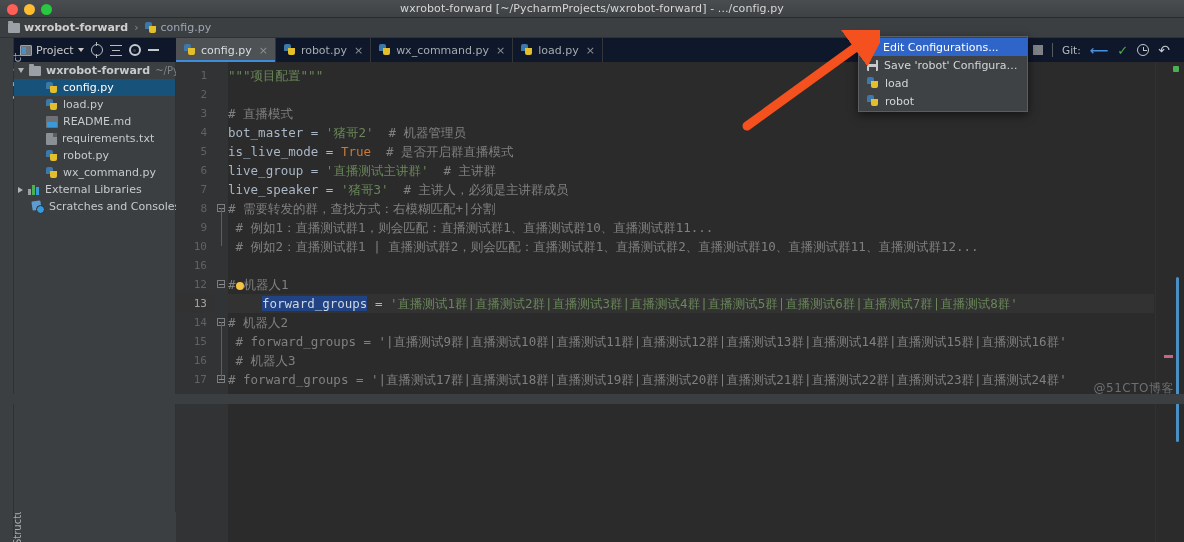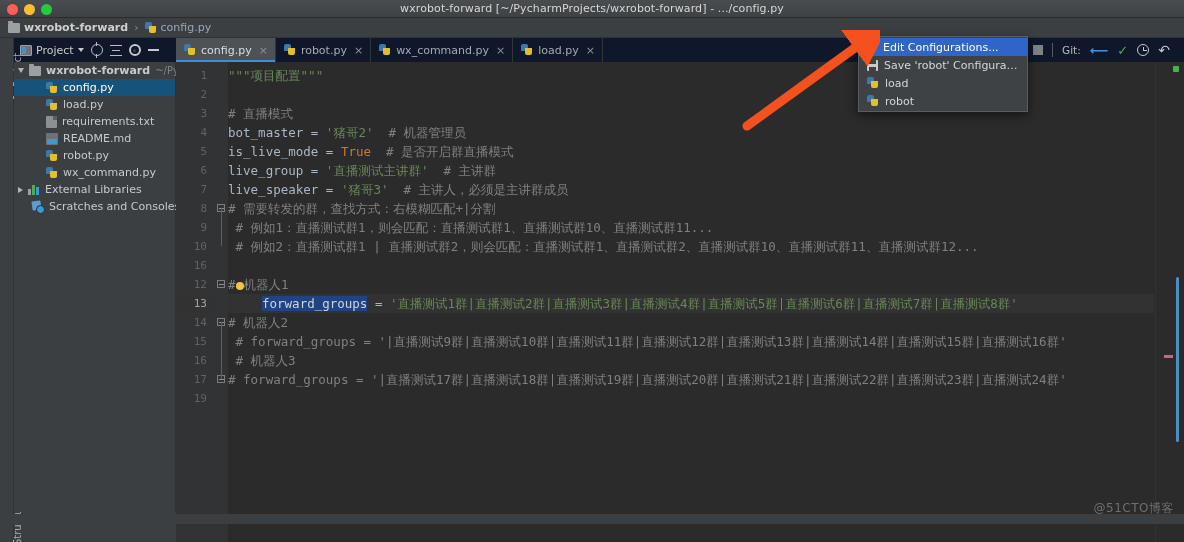--- a/index.html
+++ b/index.html
@@ -3,21 +3,21 @@
 <meta charset="utf-8">
 <style>
   * { box-sizing: border-box; margin: 0; padding: 0; }
   html, body {
     width: 1184px; height: 542px;
     background: #3c3f41;
     font-family: "DejaVu Sans", sans-serif;
     overflow: hidden;
     -webkit-font-smoothing: antialiased;
   }
-  .app { position: relative; width: 1184px; height: 524px; }
+  .app { position: relative; width: 1184px; height: 404px; }
 
   
   .titlebar {
     position: absolute; top: 0; left: 0; width: 1184px; height: 18px;
     background: linear-gradient(#4a4d4f, #3f4244);
     border-bottom: 1px solid #2b2b2b;
     display: flex; align-items: center; justify-content: center;
   }
   .traffic { position: absolute; left: 7px; top: 4px; display: flex; gap: 6px; }
   .dot { width: 11px; height: 11px; border-radius: 50%; display:block; }
@@ -408,28 +408,28 @@
       </div>
       <div class="tree-row">
         <span class="spacer"></span>
         <span class="spacer"></span>
         <span class="ico ic-py"></span>
         <span class="tree-name">load.py</span>
       </div>
       <div class="tree-row">
         <span class="spacer"></span>
         <span class="spacer"></span>
+        <span class="ico ic-md"></span>
+        <span class="tree-name">README.md</span>
+      </div>
+      <div class="tree-row">
+        <span class="spacer"></span>
+        <span class="spacer"></span>
         <span class="ico ic-txt"></span>
         <span class="tree-name">requirements.txt</span>
-      </div>
-      <div class="tree-row">
-        <span class="spacer"></span>
-        <span class="spacer"></span>
-        <span class="ico ic-md"></span>
-        <span class="tree-name">README.md</span>
       </div>
       <div class="tree-row">
         <span class="spacer"></span>
         <span class="spacer"></span>
         <span class="ico ic-py"></span>
         <span class="tree-name">robot.py</span>
       </div>
       <div class="tree-row">
         <span class="spacer"></span>
         <span class="spacer"></span>

